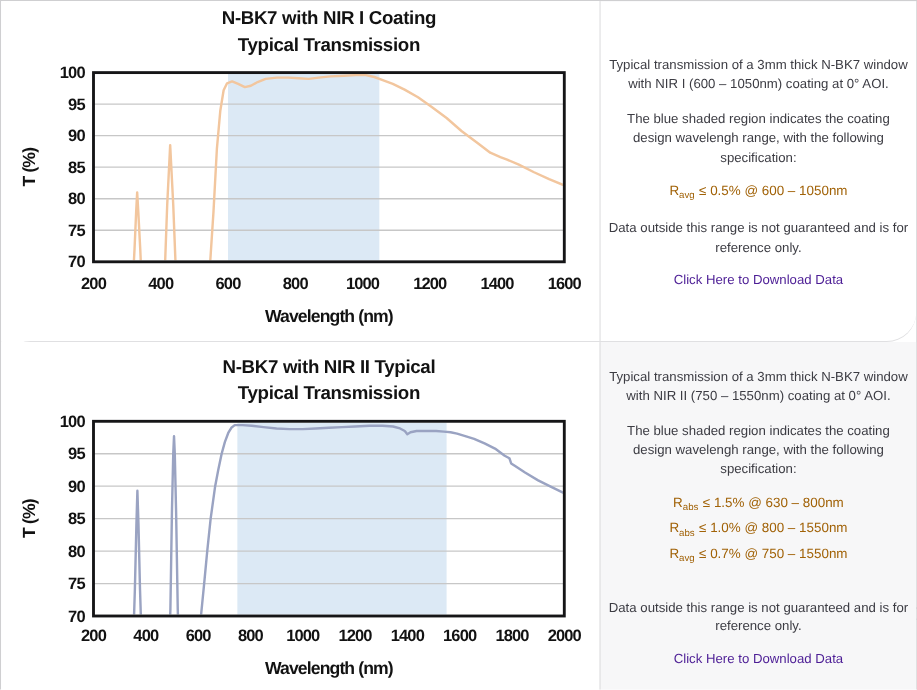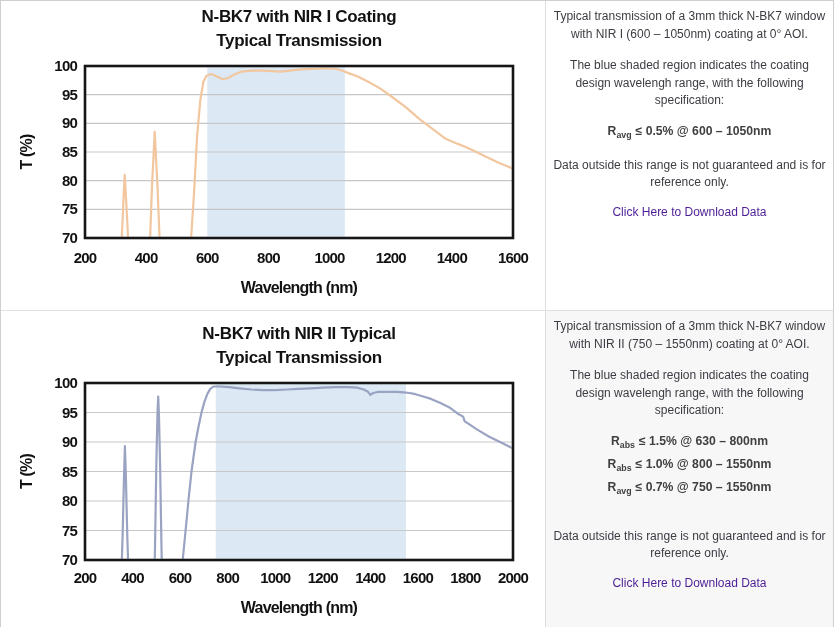--- a/index.html
+++ b/index.html
@@ -2,38 +2,38 @@
 <html><head>
 <meta charset="utf-8">
 <style>
   html,body{margin:0;padding:0;background:#fff;}
   .page{
     position:relative;width:834px;height:627px;box-sizing:border-box;
     background:#fff;border:1px solid #cfcfd1;border-bottom:none;
     overflow:hidden;font-family:"Liberation Sans",sans-serif;
   }
   .row{position:relative;display:flex;width:100%;box-sizing:border-box;}
-  .row1{height:310px;border-bottom:1px solid #e0e0e2;}
+  .row1{height:310px;border-bottom:1px solid #e0e0e2;border-radius:27px;}
   .row2{height:317px;}
   .chart-cell{position:relative;width:544px;height:100%;background:#fff;flex:none;}
   .text-cell{
     position:relative;flex:1;height:100%;border-left:1px solid #dedee0;
-    display:flex;flex-direction:column;align-items:center;
+    display:flex;flex-direction:column;justify-content:center;align-items:center;
     text-align:center;color:#3c3c43;padding:0 6px;box-sizing:border-box;
   }
   .row2 .text-cell{background:#f7f7f8;}
   .chart-title{
     position:absolute;top:4px;left:52px;right:0;text-align:center;
     font-weight:700;font-size:17px;line-height:24px;color:#121212;
     letter-spacing:-0.3px;
   }
   .row2 .chart-title{top:11px;}
   .chart-svg{position:absolute;top:0;left:0;}
   .para{margin:7px 0;font-size:12px;line-height:17.5px;max-width:278px;}
-  .specs{margin:5px 0;font-size:12.2px;line-height:19px;color:#404040;font-weight:bold;}
+  .specs{margin:5px 0;font-size:12.2px;line-height:19px;color:#a16207;}
   .spec-line sub{font-size:8.8px;vertical-align:-3px;}
   .spec-rest{margin-left:4px;}
   .gap-lg{margin-top:22px;}
   .dl-link{margin:6px 0;font-size:12px;color:#4c1d95;cursor:pointer;text-decoration:none;}
   .watermark{
     position:absolute;left:816px;top:544px;color:rgba(125,125,131,0.6);
     text-align:right;white-space:nowrap;pointer-events:none;
   }
   .wm1{font-size:17px;line-height:24px;}
   .wm2{font-size:12.5px;line-height:16px;margin-left:16px;}

